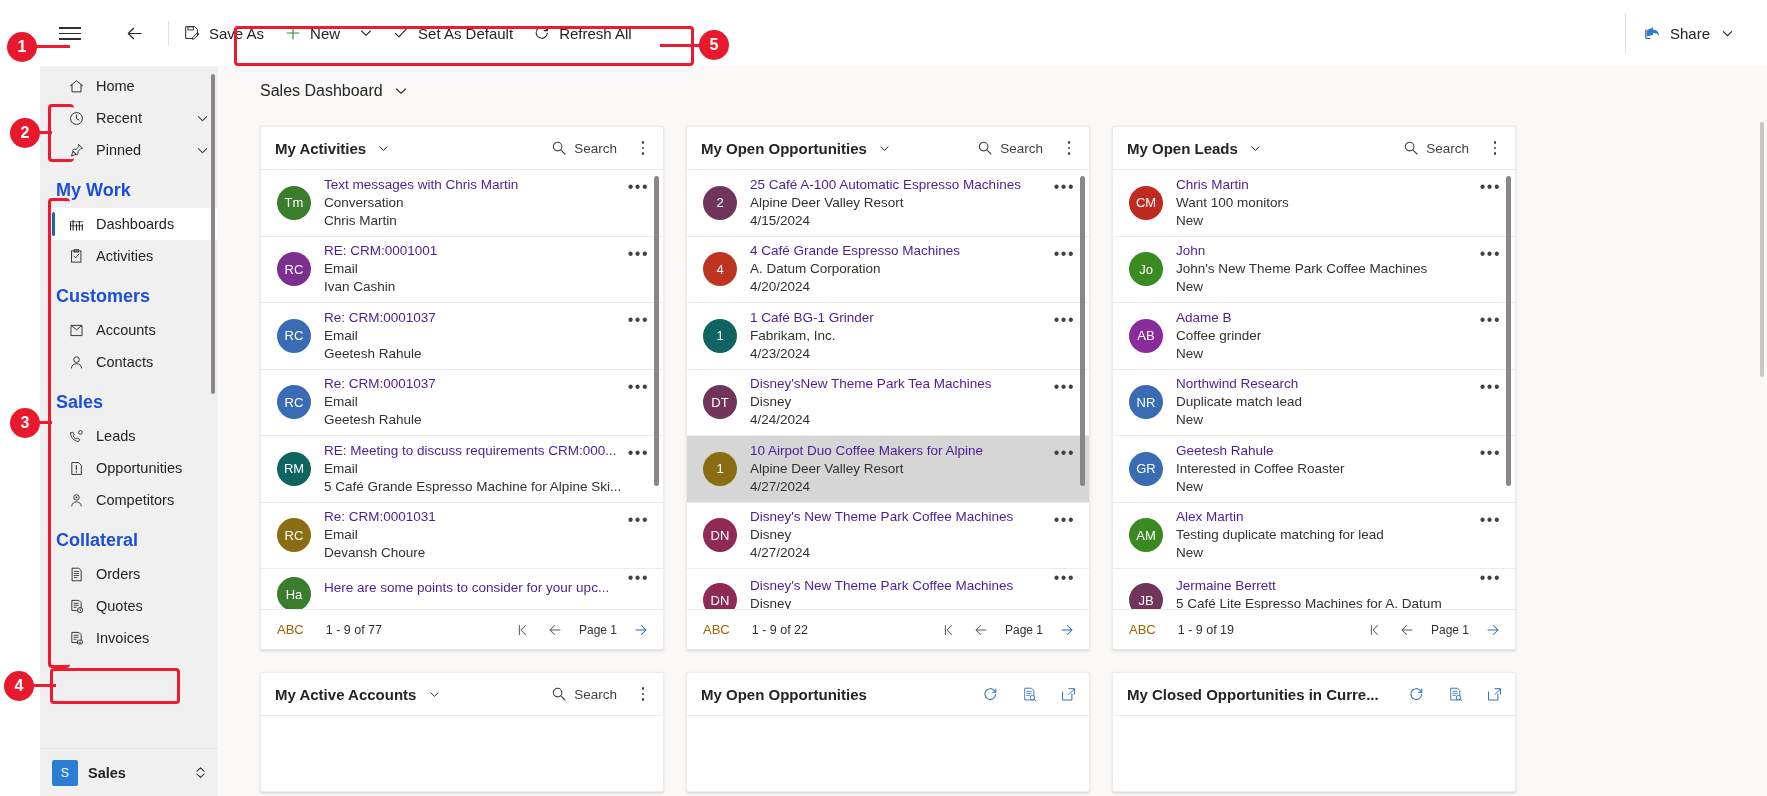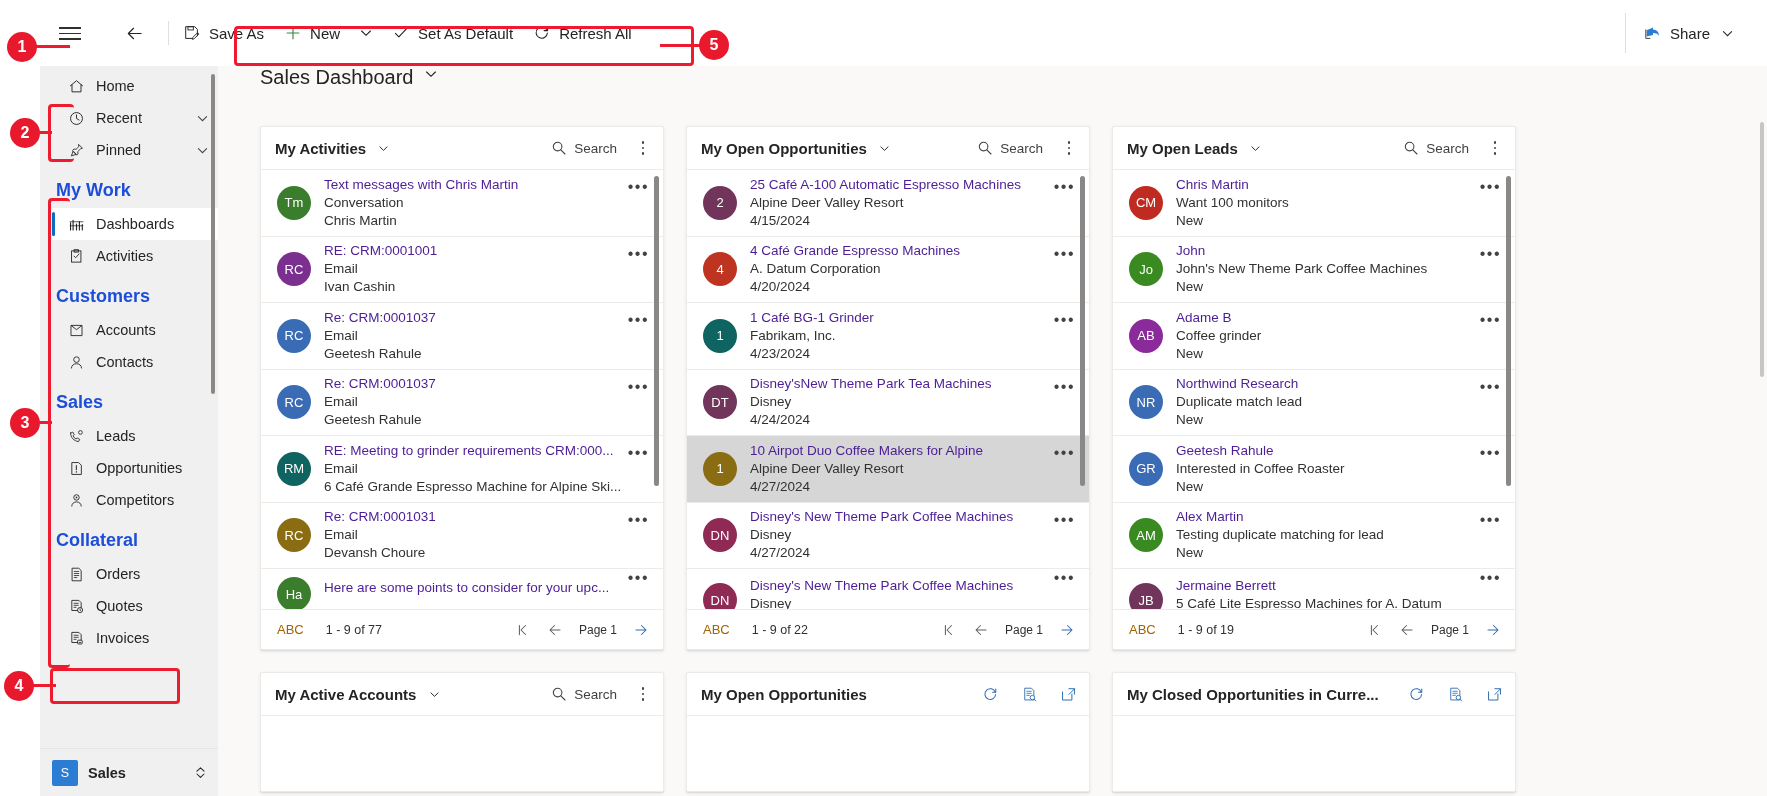--- a/index.html
+++ b/index.html
@@ -75,22 +75,22 @@
     display:flex; align-items:center; justify-content:center; border-radius:2px;
   }
   .area-label { margin-left: 10px; font-size: 14.5px; font-weight: bold; color:#242424; flex:1; }
 
   
   .main {
     position:absolute; left:218px; top:66px; width: 1549px; height: 730px;
     background: #faf9f8; overflow:hidden;
   }
   .page-title {
-    display:flex; height: 50px; padding-left: 42px;
-    font-size: 20px; color: #242424; font-weight: 400;
+    display:flex; align-items:center; height: 50px; padding-left: 42px;
+    font-size: 16px; color: #242424; font-weight: 400;
   }
   .page-title .chev { margin-left: 10px; color:#242424; display:flex; }
 
   .grid { position:relative; padding: 10px 34px 0 42px; }
   .row { display:flex; gap: 22px; }
   .card {
     background:#ffffff; border:1px solid #edebe9; border-radius:2px;
     box-shadow: 0 0.3px 0.9px rgba(0,0,0,.07), 0 1.6px 3.6px rgba(0,0,0,.07);
     width: 404px; display:flex; flex-direction:column; position:relative;
   }
@@ -487,23 +487,23 @@
               <div class="row-text">
                 <div class="l1">Re: CRM:0001037</div>
                 <div>Email</div>
                 <div>Geetesh Rahule</div>
               </div>
               <span class="row-kebab">•••</span>
             </div>
             <div class="list-row">
               <div class="avatar" style="background:#0f6360">RM</div>
               <div class="row-text">
-                <div class="l1">RE: Meeting to grinder requirements CRM:000...</div>
+                <div class="l1">RE: Meeting to discuss requirements CRM:000...</div>
                 <div>Email</div>
-                <div>6 Café Grande Espresso Machine for Alpine Ski...</div>
+                <div>5 Café Grande Espresso Machine for Alpine Ski...</div>
               </div>
               <span class="row-kebab">•••</span>
             </div>
             <div class="list-row">
               <div class="avatar" style="background:#8a6d12">RC</div>
               <div class="row-text">
                 <div class="l1">Re: CRM:0001031</div>
                 <div>Email</div>
                 <div>Devansh Choure</div>
               </div>

